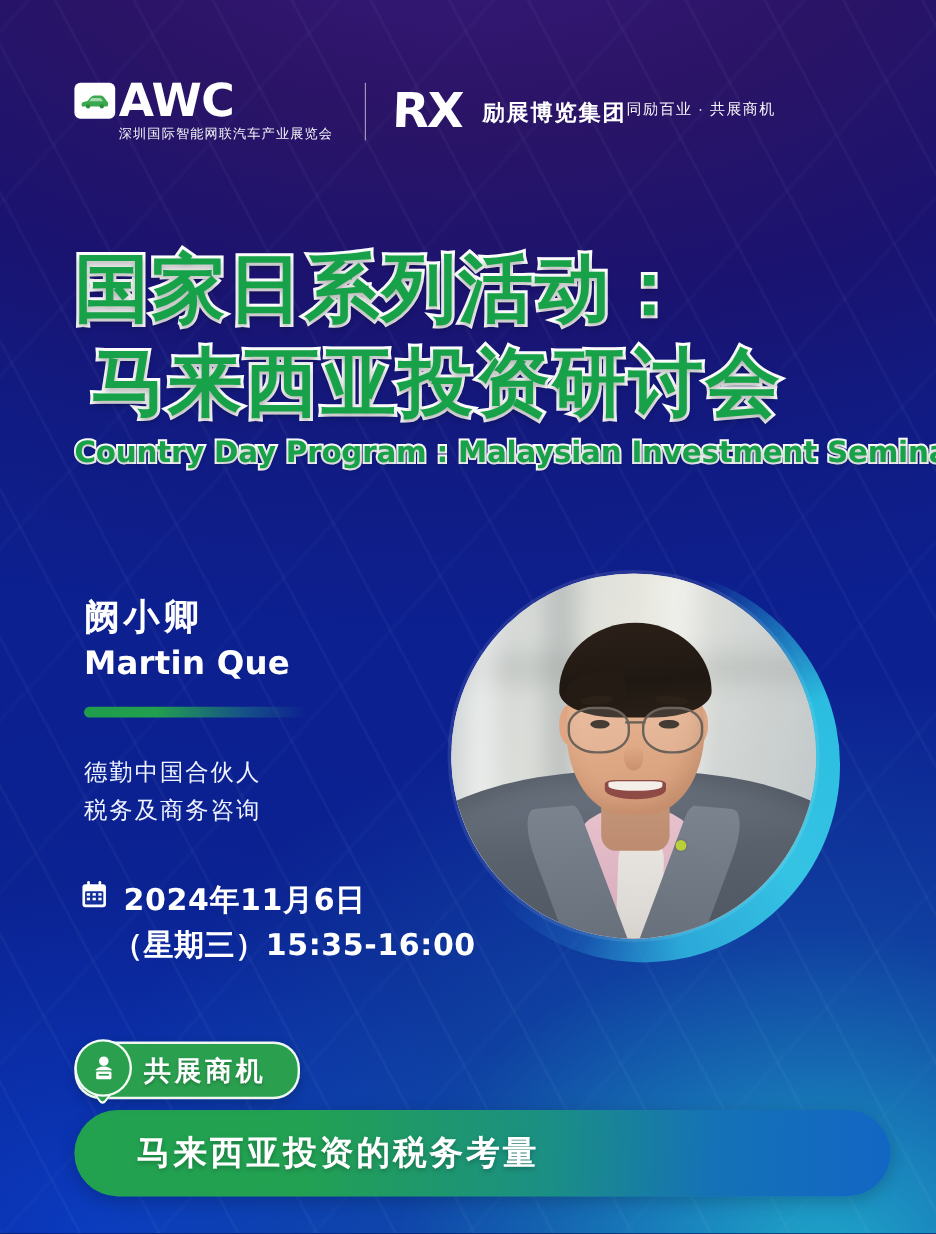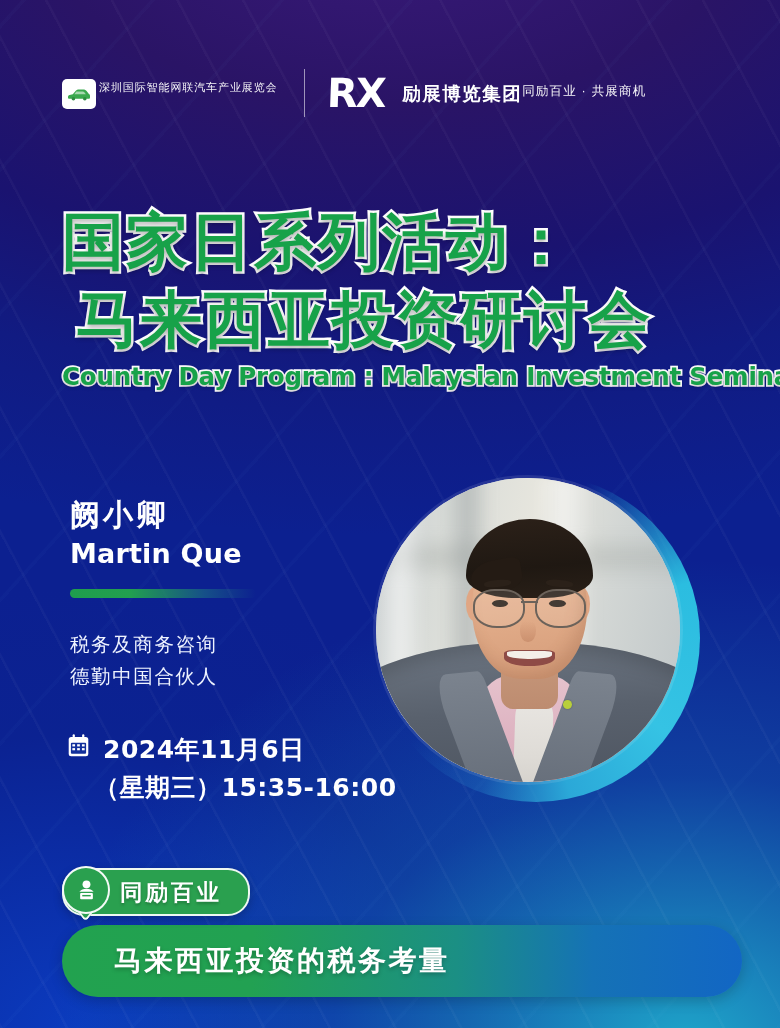--- a/index.html
+++ b/index.html
@@ -490,20 +490,21 @@
     <div class="awc-block">
       <div class="awc-mark">
         <svg width="26" height="16" viewBox="0 0 26 16" aria-hidden="true">
           <path d="M2 11.2c0-1.1.5-1.8 1.6-2.1l3.2-.9 3-3.4C10.6 4 11.7 3.5 13 3.5h4.2c1.6 0 2.7.5 3.6 1.7l2.1 2.9c.8.4 1.1 1.1 1.1 2v1.3c0 .8-.5 1.3-1.3 1.3H3.3C2.5 12.7 2 12.2 2 11.4z" fill="#3aa94e"></path>
           <path d="M10.4 5.6h6.2c.9 0 1.4.3 1.9.9l1.4 1.8H8.3z" fill="#ffffff" opacity="0.55"></path>
           <circle cx="7.4" cy="12.7" r="1.8" fill="#2e8c41"></circle>
           <circle cx="18.8" cy="12.7" r="1.8" fill="#2e8c41"></circle>
         </svg>
       </div>
       <div class="awc-right">
+        <div class="awc-word">AWC</div>
         <div class="awc-sub">深圳国际智能网联汽车产业展览会</div>
       </div>
     </div>
 
     <div class="logo-divider"></div>
 
     <div class="rx-mark">RX</div>
 
     <div class="rx-text">
       <div class="rx-cn-main">励展博览集团</div>
@@ -516,22 +517,22 @@
     <div class="title-line line2">马来西亚投资研讨会</div>
   </div>
 
   <div class="subtitle-en">Country Day Program : Malaysian Investment Seminar</div>
 
   <div class="speaker">
     <div class="sp-name-cn">阙小卿</div>
     <div class="sp-name-en">Martin Que</div>
     <div class="sp-rule"></div>
     <div class="sp-role">
+      <div>德勤中国合伙人</div>
       <div>税务及商务咨询</div>
-      <div>德勤中国合伙人</div>
     </div>
   </div>
 
   <div class="datetime">
     <div class="dt-row1">
       <svg class="cal-icon" viewBox="0 0 24 24" aria-hidden="true">
         <rect x="6.4" y="1.2" width="2.1" height="4.2" rx="1" fill="#ffffff"></rect>
         <rect x="15.5" y="1.2" width="2.1" height="4.2" rx="1" fill="#ffffff"></rect>
         <rect x="2.6" y="3.8" width="18.8" height="18.4" rx="2.4" fill="#ffffff"></rect>
         <rect x="4.7" y="9.4" width="14.6" height="10.6" rx="1" fill="#12309c"></rect>
@@ -580,21 +581,21 @@
         </div>
       </div>
     </div>
   </div>
 
   <div class="topic-banner">
     <div class="topic-text">马来西亚投资的税务考量</div>
   </div>
 
   <div class="topic-badge">
-    <div class="topic-badge-text">同励百业</div>
+    <div class="topic-badge-text">共展商机</div>
   </div>
 
   <div class="topic-pin">
     <div class="pin-tail"></div>
     <div class="pin-circle">
       <svg width="27" height="27" viewBox="0 0 28 28" aria-hidden="true">
         <circle cx="14" cy="7.6" r="4.1" fill="#ffffff"></circle>
         <path d="M6.6 15.4c1.6-2.1 4.2-3.3 7.4-3.3s5.8 1.2 7.4 3.3z" fill="#ffffff"></path>
         <rect x="7.4" y="16.6" width="13.2" height="6.6" rx="1.1" fill="#ffffff"></rect>
         <rect x="9.6" y="18.6" width="8.8" height="1.5" fill="#2aa04f"></rect>

